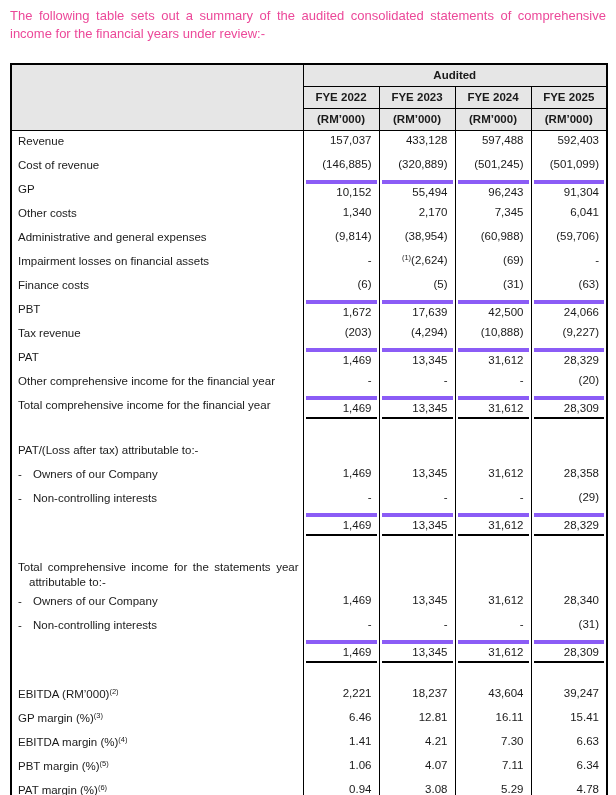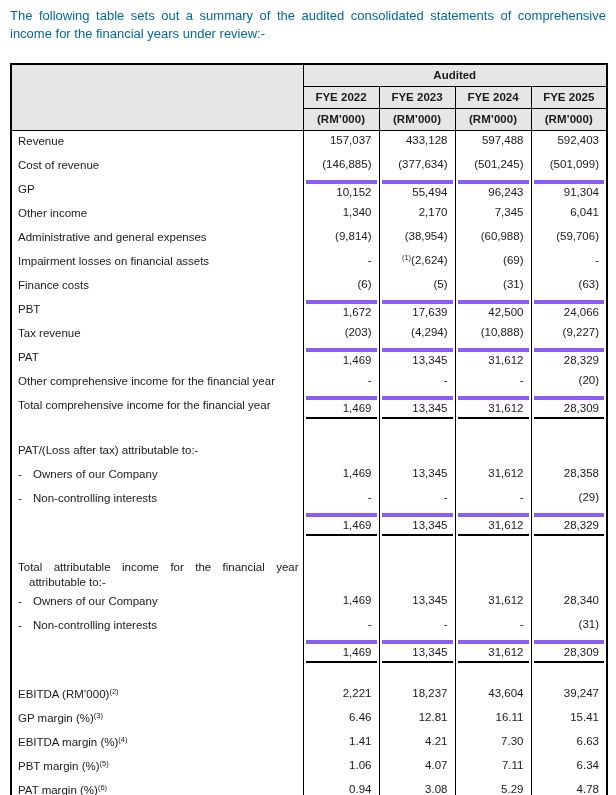--- a/index.html
+++ b/index.html
@@ -8,21 +8,21 @@
     font-family: "Liberation Sans", sans-serif;
     color: #1a1a1a;
     overflow: hidden;
   }
   .page { padding: 7px 10px 0 10px; }
 
   .intro {
     font-size: 13px;
     line-height: 1.42;
     text-align: justify;
-    color: #0369a1;
+    color: #ec4899;
     margin: 0 0 19px 0;
     width: 596px;
   }
 
   table.fin {
     border-collapse: collapse;
     table-layout: fixed;
     width: 596px;
     border: 2px solid #000;
   }
@@ -131,21 +131,21 @@
           <td class="val">
             <span class="in">592,403</span>
           </td>
         </tr>
         <tr>
           <td class="lbl"><span class="wrap"><span class="txt">Cost of revenue</span></span></td>
           <td class="val">
             <span class="in">(146,885)</span>
           </td>
           <td class="val">
-            <span class="in">(377,634)</span>
+            <span class="in">(320,889)</span>
           </td>
           <td class="val">
             <span class="in">(501,245)</span>
           </td>
           <td class="val">
             <span class="in">(501,099)</span>
           </td>
         </tr>
         <tr>
           <td class="lbl bold"><span class="wrap"><span class="txt">GP</span></span></td>
@@ -156,21 +156,21 @@
             <span class="in">55,494</span>
           </td>
           <td class="val bold rt">
             <span class="in">96,243</span>
           </td>
           <td class="val bold rt">
             <span class="in">91,304</span>
           </td>
         </tr>
         <tr>
-          <td class="lbl"><span class="wrap"><span class="txt">Other income</span></span></td>
+          <td class="lbl"><span class="wrap"><span class="txt">Other costs</span></span></td>
           <td class="val">
             <span class="in">1,340</span>
           </td>
           <td class="val">
             <span class="in">2,170</span>
           </td>
           <td class="val">
             <span class="in">7,345</span>
           </td>
           <td class="val">
@@ -368,21 +368,21 @@
         </tr>
         <tr class="spacer">
           <td class="lbl"></td>
           <td class="val"></td>
           <td class="val"></td>
           <td class="val"></td>
           <td class="val"></td>
         </tr>
         <tr>
           <td class="lbl hang">
-            <span class="wrap"><span class="txt">Total attributable income for the financial year attributable to:-</span></span>
+            <span class="wrap"><span class="txt">Total comprehensive income for the statements year attributable to:-</span></span>
           </td>
           <td class="val">
             <span class="in"></span>
           </td>
           <td class="val">
             <span class="in"></span>
           </td>
           <td class="val">
             <span class="in"></span>
           </td>

